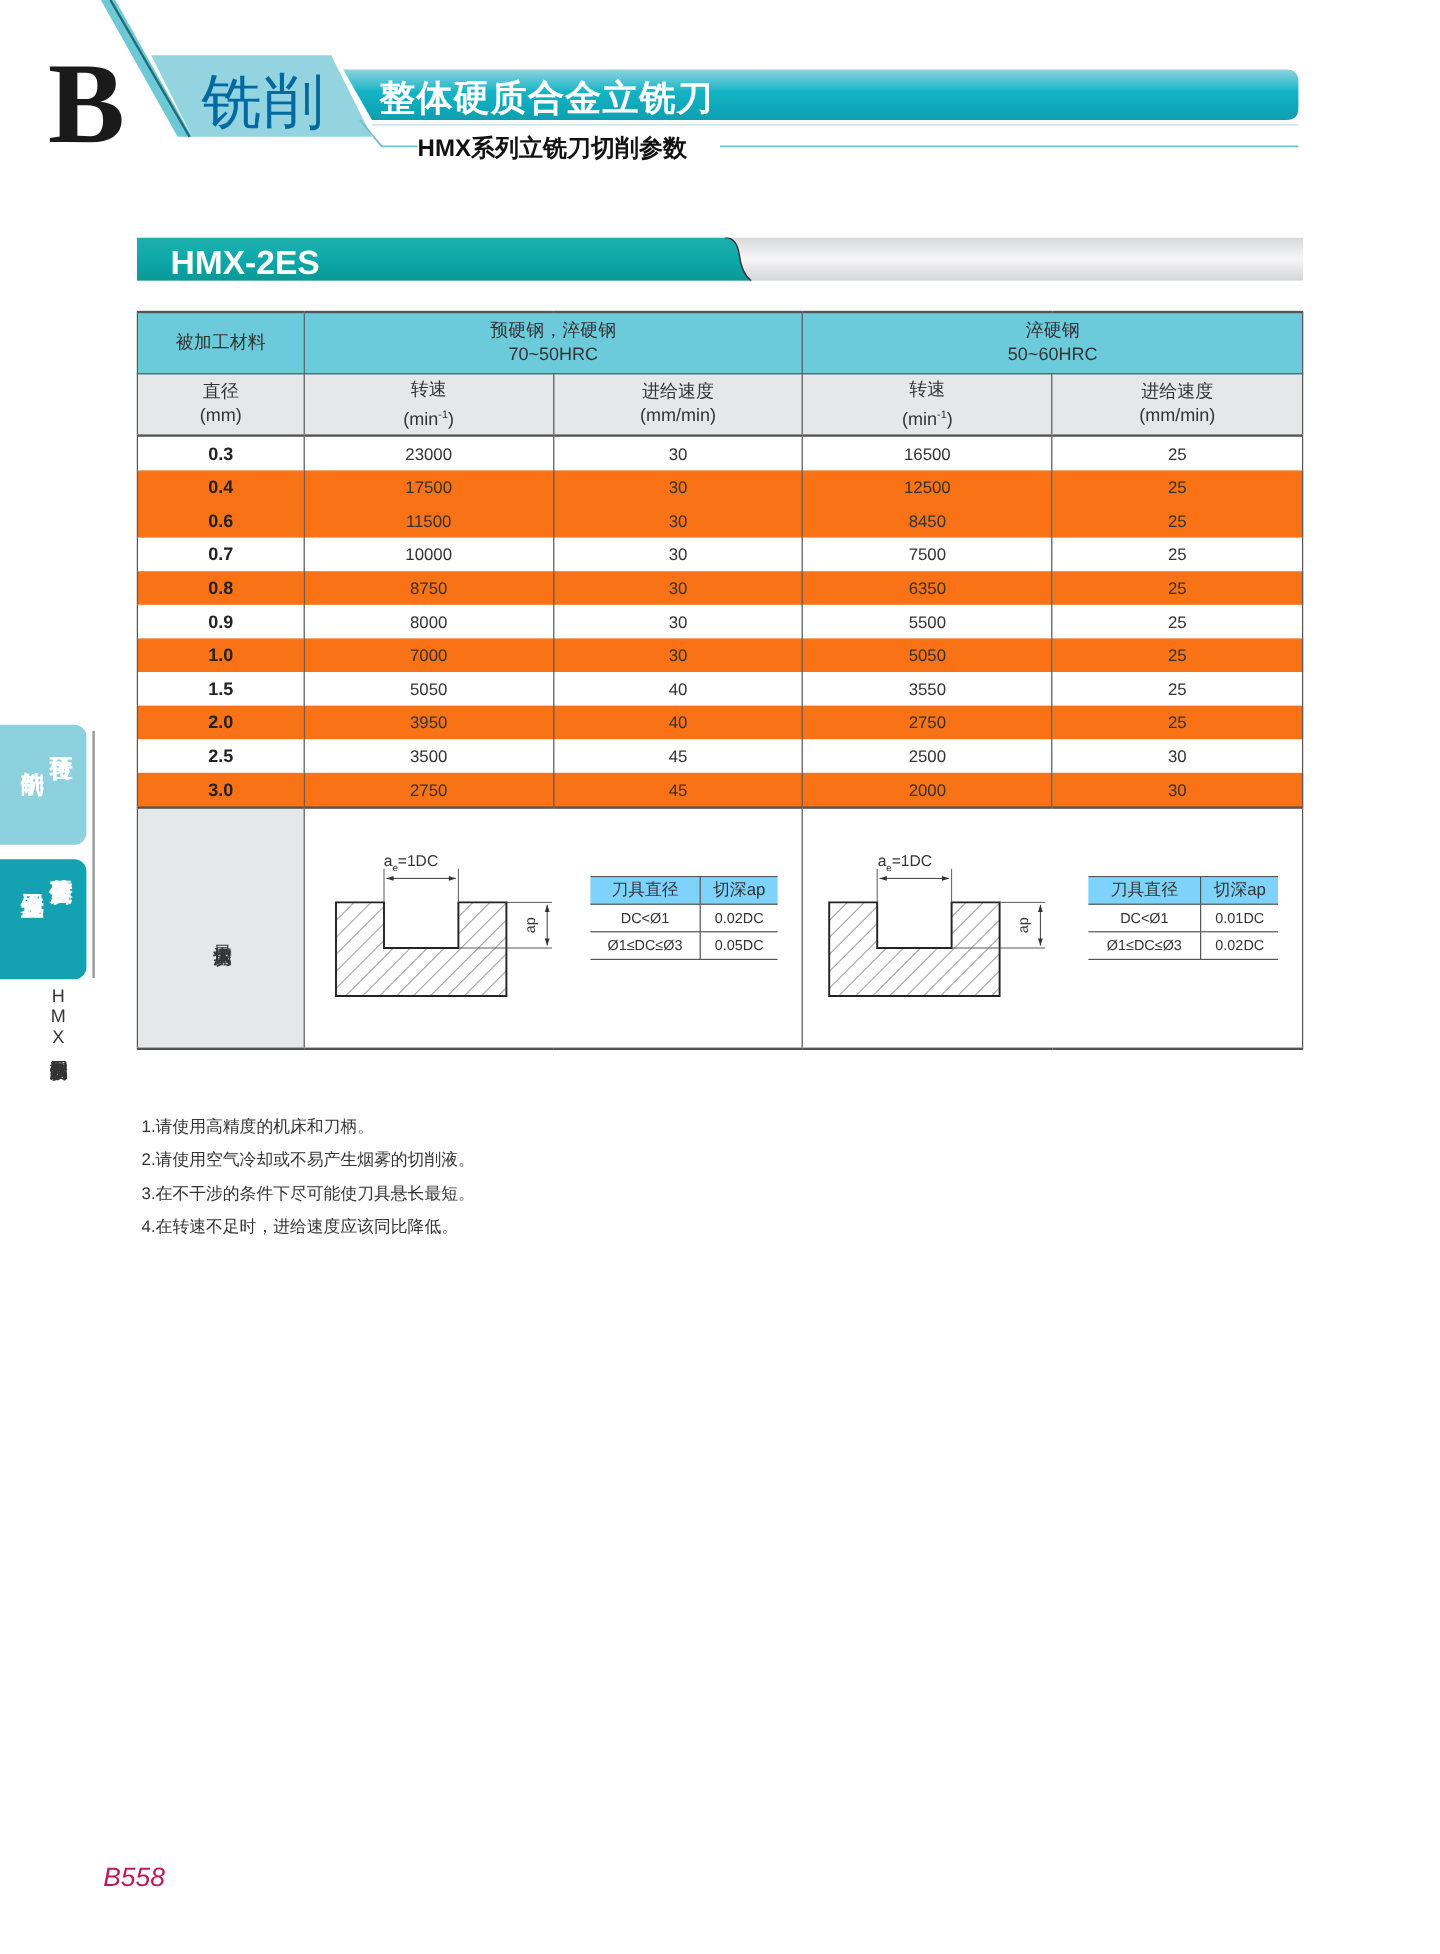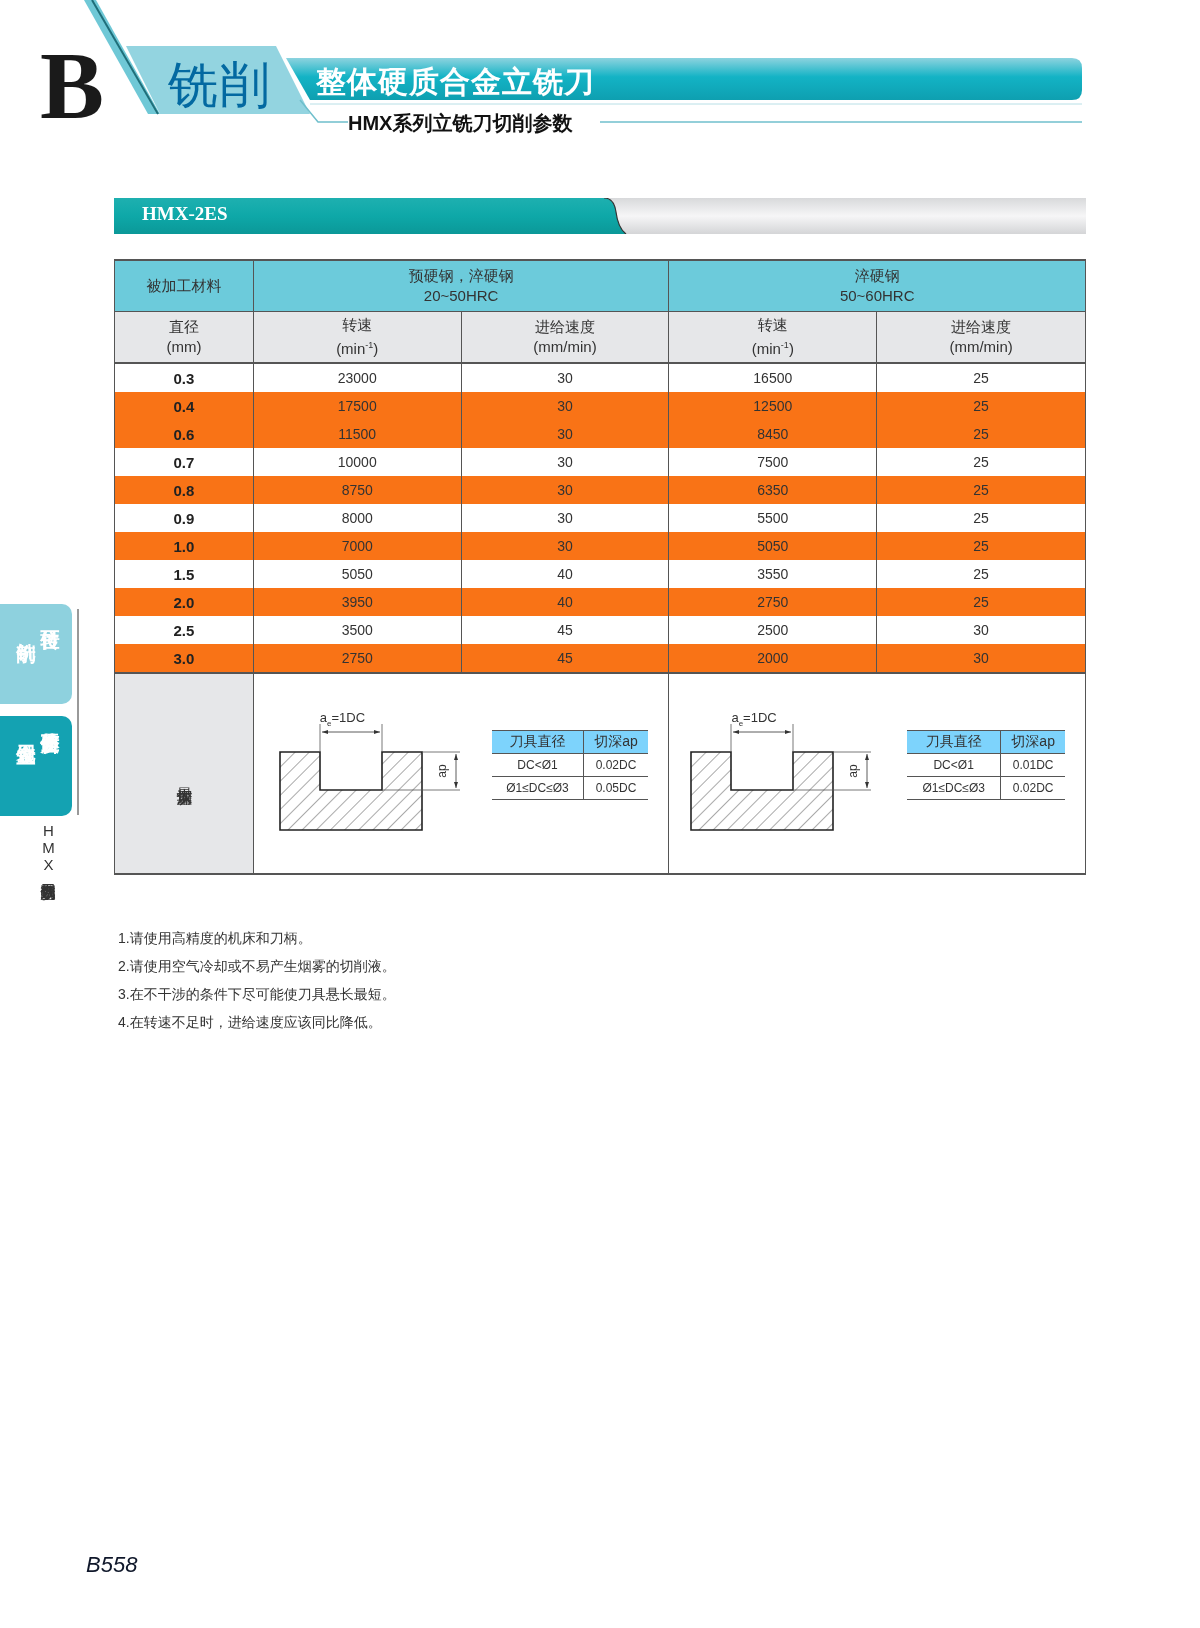--- a/index.html
+++ b/index.html
@@ -5,21 +5,21 @@
   html,body{margin:0;padding:0;background:#fff;}
   body{width:1200px;height:1628px;position:relative;overflow:hidden;font-family:"Liberation Sans","DejaVu Sans",sans-serif;color:#333;}
   .abs{position:absolute;}
   
   .big-b{left:40px;top:38px;font-family:"Liberation Serif","DejaVu Serif",serif;font-size:96px;font-weight:bold;color:#1a1a1a;line-height:1;}
   .slash-svg{left:0;top:0;}
   .cat-label{left:168px;top:52px;font-size:50px;color:#0369a1;letter-spacing:2px;}
   .main-title{left:316px;top:62px;font-size:30px;font-weight:bold;color:#fff;letter-spacing:1px;}
   .sub-title{left:348px;top:110px;font-size:20px;font-weight:bold;color:#111;}
   
-  .prod-text{left:142px;top:203px;font-size:19px;font-weight:bold;color:#fff;font-family:Liberation Serif, serif;}
+  .prod-text{left:142px;top:203px;font-size:28px;font-weight:bold;color:#fff;}
   
   table.params{position:absolute;left:114px;top:259px;width:972px;border-collapse:collapse;font-size:14px;color:#333;}
   table.params td{border-left:1px solid #555;border-right:1px solid #555;text-align:center;padding:0;}
   .h1 td{background:#6ccbdb;height:50px;border-top:2px solid #555;border-bottom:1px solid #555;font-size:15px;line-height:20px;}
   .h2 td{background:#e6e7e9;height:50px;border-bottom:2px solid #555;font-size:15px;line-height:20px;}
   .drow td{height:28px;}
   .drow.alt td{background:#f97316;}
   .drow td.dia{font-weight:bold;font-size:15px;color:#222;}
   .drow.last td{border-bottom:2px solid #555;}
   .depth td{height:199px;border-bottom:2px solid #555;vertical-align:middle;}
@@ -33,21 +33,21 @@
   sup{font-size:9px;}
   
   .notes{left:114px;top:922px;font-size:14px;line-height:24px;color:#333;}
   .notes div{margin:4px;}
   
   .tab1{left:0;top:604px;width:72px;height:100px;background:#8ed1de;border-radius:0 10px 10px 0;}
   .tab2{left:0;top:716px;width:72px;height:100px;background:#14a2b2;border-radius:0 10px 10px 0;}
   .tab-text{position:absolute;writing-mode:vertical-rl;text-orientation:upright;color:#fff;font-weight:bold;font-size:19px;line-height:24px;}
   .side-line{left:77px;top:609px;width:2px;height:206px;background:#999;}
   .side-vert{left:38px;top:822px;writing-mode:vertical-rl;text-orientation:upright;font-size:15px;color:#333;letter-spacing:0;}
-  .page-no{left:86px;top:1552px;font-size:22px;font-style:italic;color:#0f172a;}
+  .page-no{left:86px;top:1552px;font-size:22px;font-style:italic;color:#be185d;}
 </style>
 </head>
 <body>
 
 <svg class="abs slash-svg" width="1200" height="140" viewBox="0 0 1200 140">
   <defs>
     <linearGradient id="tealBar" x1="0" y1="0" x2="0" y2="1">
       <stop offset="0" stop-color="#8dd3df"></stop>
       <stop offset="0.45" stop-color="#13b3c5"></stop>
       <stop offset="1" stop-color="#0e9fb0"></stop>
@@ -96,21 +96,21 @@
       <col style="width:208px">
       <col style="width:208px">
       <col style="width:208px">
       <col style="width:209px">
   </colgroup>
   <tbody>
       <tr class="h1">
     <td>被加工材料</td>
     <td colspan="2">
       <div>预硬钢，淬硬钢</div>
-      <div>20~50HRC</div>
+      <div>70~50HRC</div>
     </td>
     <td colspan="2">
       <div>淬硬钢</div>
       <div>50~60HRC</div>
     </td>
   </tr>
   <tr class="h2">
     <td>
       <div>直径</div>
       <div>(mm)</div>

